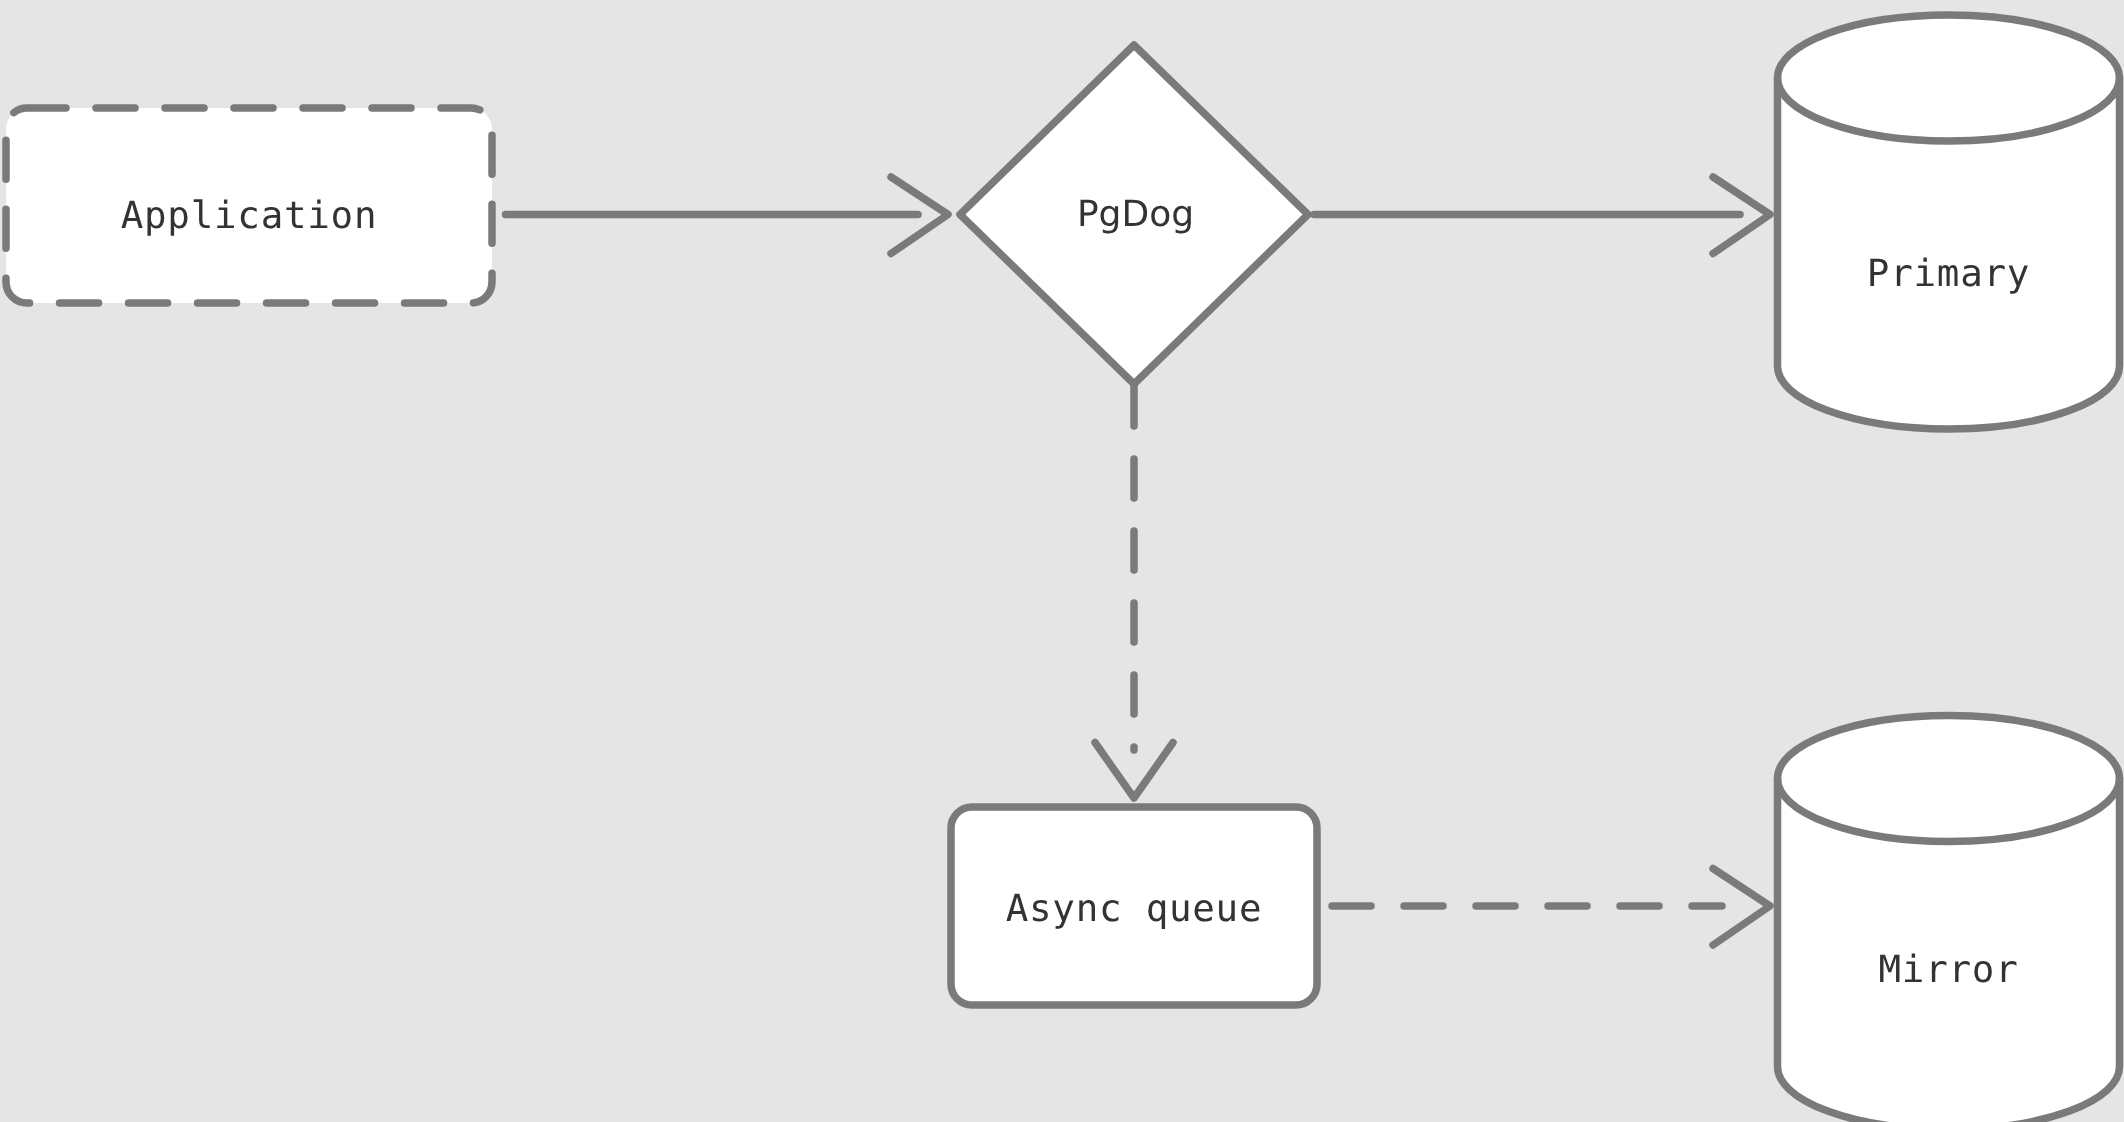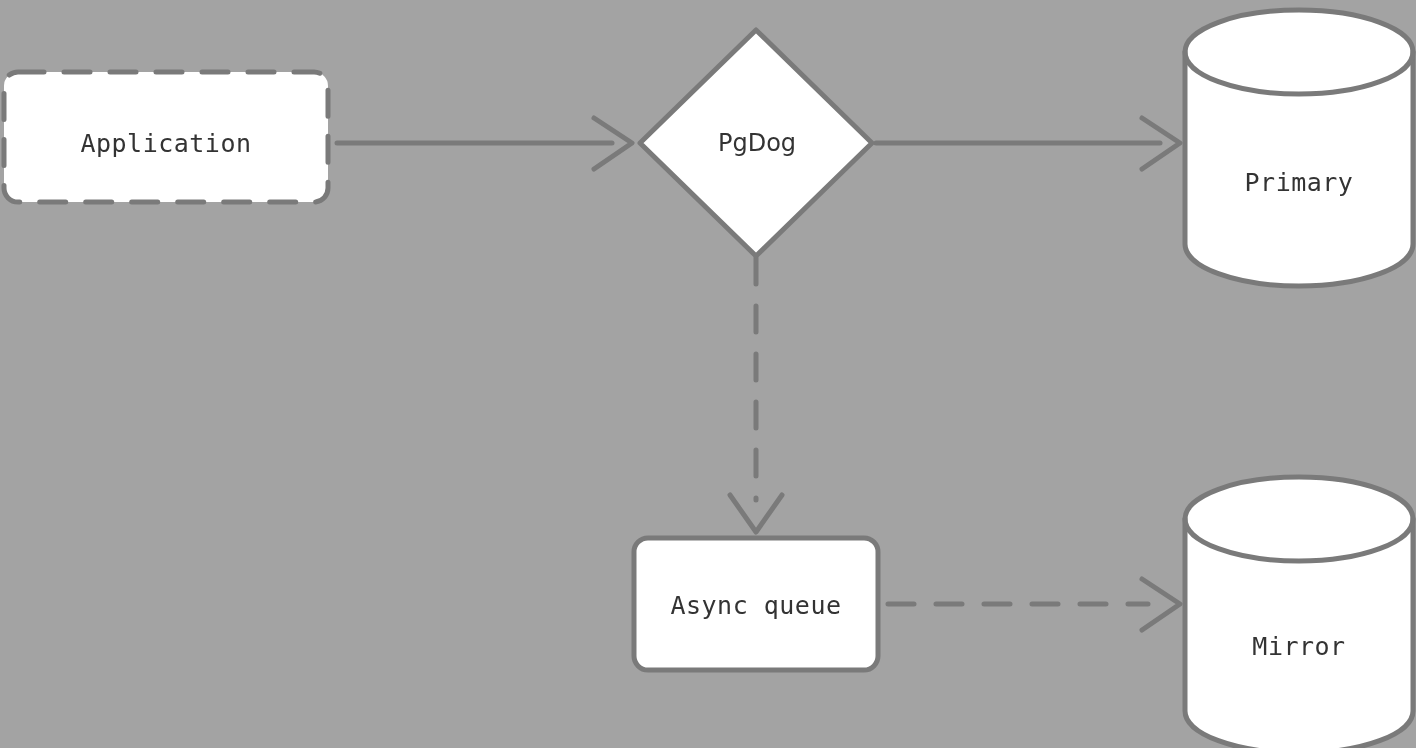--- a/index.html
+++ b/index.html
@@ -11,21 +11,21 @@
   body {
     width: 1416px;
     height: 748px;
     overflow: hidden;
     font-family: "DejaVu Sans Mono", monospace;
   }
   #diagram-root {
     position: relative;
     width: 1416px;
     height: 748px;
-    background: #a3a3a3;
+    background: #e5e5e5;
   }
   svg#diagram-canvas {
     position: absolute;
     top: 0;
     left: 0;
     width: 1416px;
     height: 748px;
     display: block;
   }
   .node-label {

